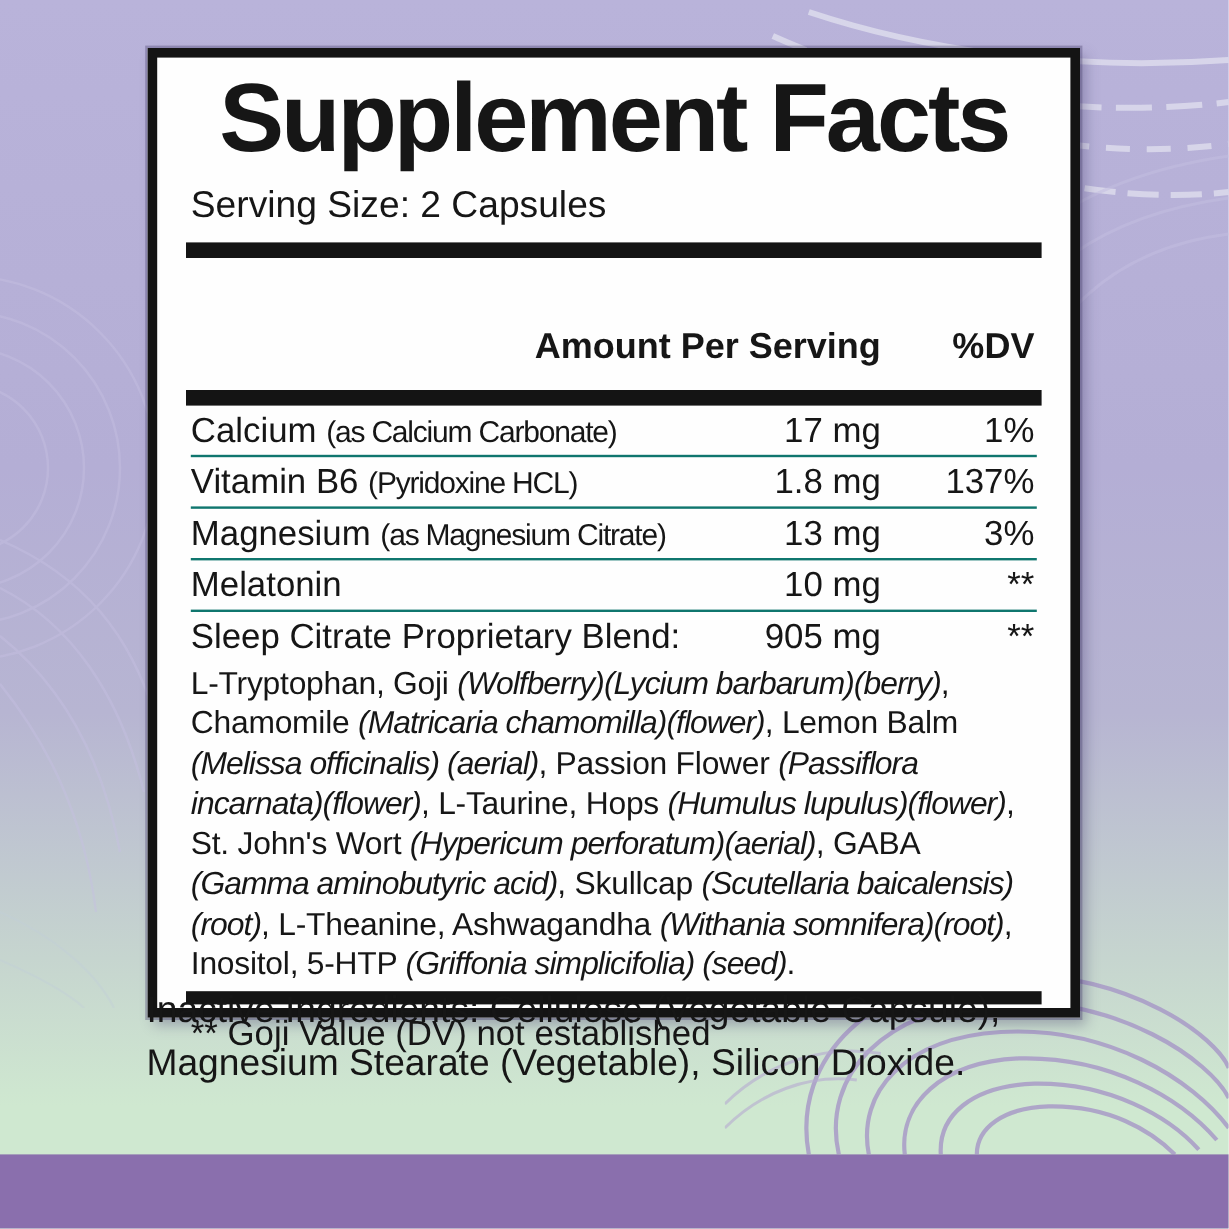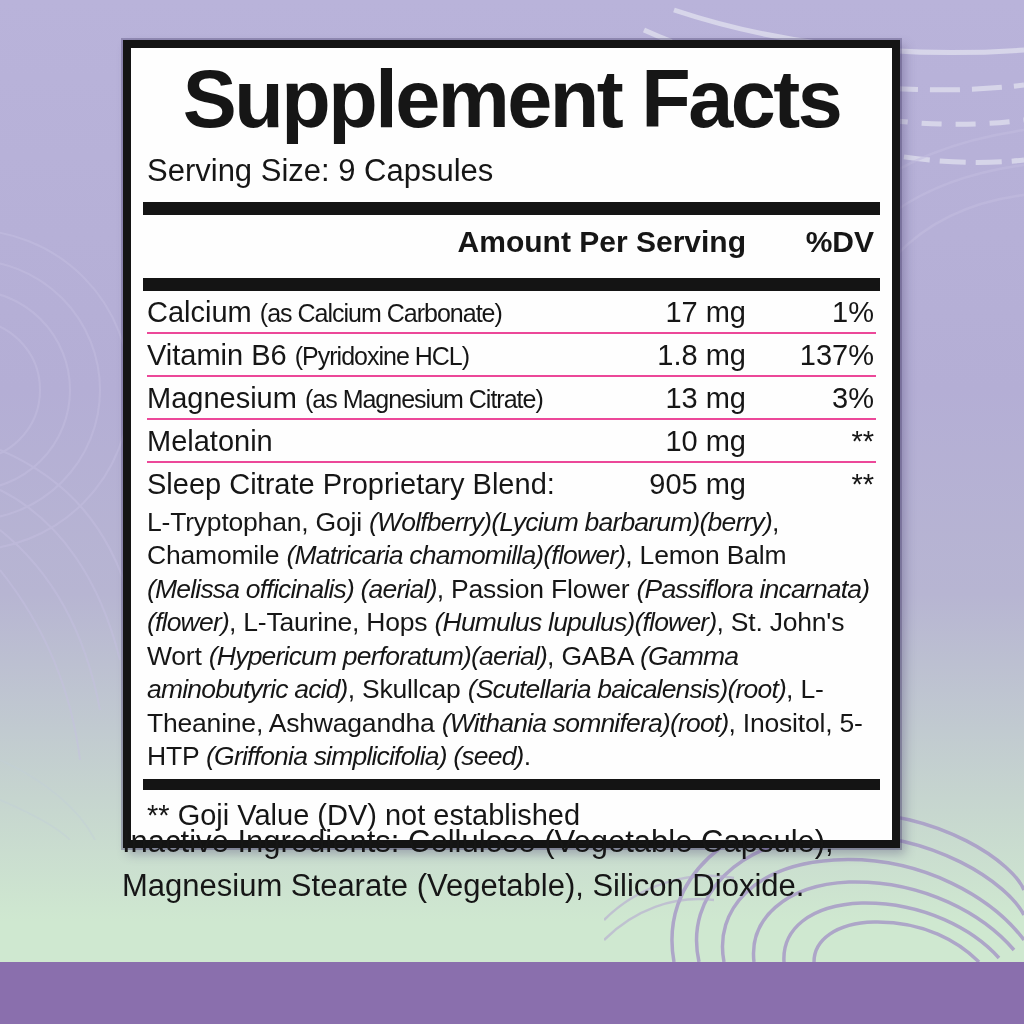--- a/index.html
+++ b/index.html
@@ -3,33 +3,33 @@
 <meta charset="utf-8">
 <style>
   html,body{margin:0;padding:0;}
   body{font-family:"Liberation Sans","DejaVu Sans",sans-serif;color:#161616;}
   .canvas{position:relative;width:1024px;height:1024px;overflow:hidden;
     background:linear-gradient(180deg,#b9b3da 0%,#b4aed5 38%,#b7b5d2 58%,#c6d5cf 78%,#cfe8d0 90%,#cfe8d0 100%);}
   svg.deco{position:absolute;pointer-events:none;}
   
   .label-box{position:absolute;left:123px;top:40px;width:777px;height:808px;box-sizing:border-box;
     background:var(--panel-background,#fefefe);border:8px solid var(--panel-border,#141414);
-    padding:0 16px;box-shadow:0 0 0 2px rgba(70,60,105,.35),5px 6px 10px rgba(70,60,105,.35);}
+    padding:0 28px;box-shadow:0 0 0 2px rgba(70,60,105,.35),5px 6px 10px rgba(70,60,105,.35);}
   .title{margin:0;padding-top:12px;text-align:center;font-size:81px;font-weight:bold;
     letter-spacing:-2.5px;line-height:.98;white-space:nowrap;}
   .serving-block{margin-top:10px;font-size:31px;line-height:1.40;}
   .serving-line b{font-weight:normal;}
   .bar{height:13px;background:#141414;margin:0 -4px;}
   .bar-top{margin-top:9px;}
-  .hdr-row{position:relative;height:63px;line-height:54px;font-weight:bold;font-size:30px;}
+  .hdr-row{position:relative;height:63px;line-height:54px;font-weight:bold;font-size:30px;margin-top:47px;}
   .ncol{position:absolute;white-space:nowrap;}
   .col-amount{right:130px;}
   .col-dv{right:2px;}
   .nrow{position:relative;height:41px;line-height:42px;font-size:29px;}
-  .nrow + .nrow{border-top:2px solid #ec4899;}
+  .nrow + .nrow{border-top:2px solid #0f766e;}
   .nname{white-space:nowrap;}
   .ndetail{font-size:25px;letter-spacing:-1px;}
   .blend{margin:2px 0 0 0;font-size:26.5px;line-height:33.5px;letter-spacing:-0.2px;}
   .blend .ital{font-style:italic;letter-spacing:-0.8px;}
   .bar-foot{height:11px;margin-top:5px;}
   .footnote{margin-top:9px;font-size:29px;}
   
   .inactive{position:absolute;left:122px;top:820px;width:798px;font-size:31px;line-height:1.42;}
   .bottom-band{position:absolute;left:0;top:962px;width:1024px;height:62px;
     background:var(--bottom-band,#8a6fad);}
@@ -84,21 +84,21 @@
       <path d="M0,130 C35,95 85,80 130,88"></path>
     </g>
   </svg>
 
   <div class="label-box">
     <h1 class="title">Supplement Facts</h1>
 
     <div class="serving-block">
       <div class="serving-line">
         <b>Serving Size:</b>
-        <span>9 Capsules</span>
+        <span>2 Capsules</span>
       </div>
     </div>
 
     <div class="bar bar-top"></div>
 
     <div class="hdr-row">
       <span class="ncol col-amount">Amount Per Serving</span>
       <span class="ncol col-dv">%DV</span>
     </div>
 

